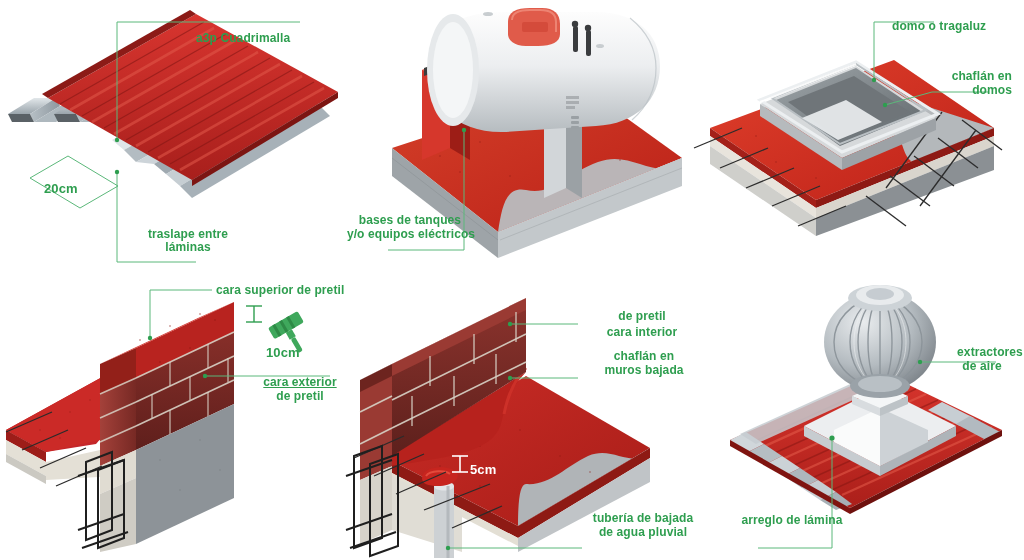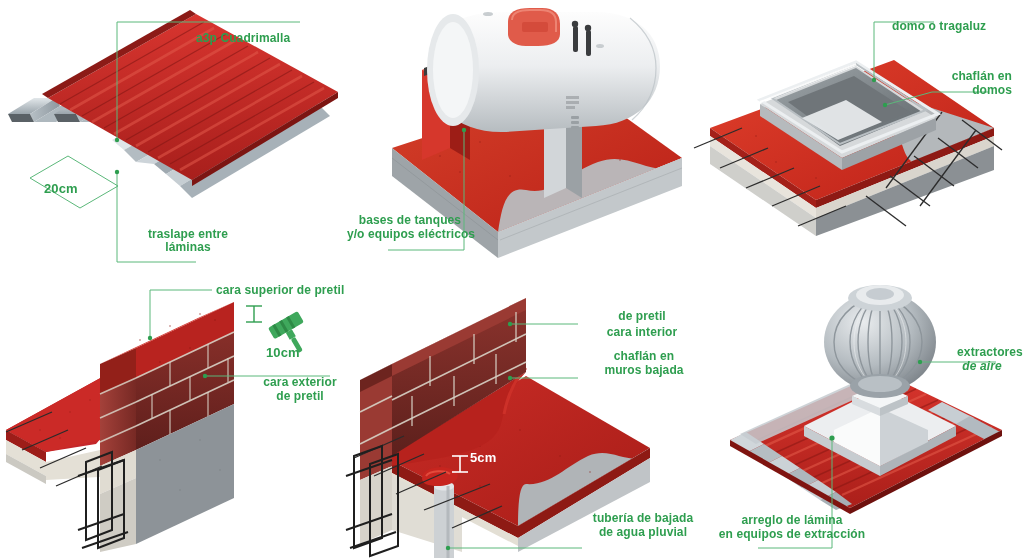--- a/index.html
+++ b/index.html
@@ -18,21 +18,21 @@
     color:#2e9e4f;
     font-weight:bold;
     font-size:12px;
     line-height:13.5px;
     letter-spacing:.1px;
     white-space:nowrap;
     user-select:none;
   }
   .lbl.c{ text-align:center; }
   .lbl.r{ text-align:right; }
-  .lbl.white{ color:#ffffff; }
+  .lbl.white{ color:#ffffff;margin-top:12px; }
   .lbl.dim{ font-size:13px; }
 </style>
 </head>
 <body>
 
 <div id="stage">
 
   <svg class="panel" width="340" height="280" viewBox="0 0 340 280">
     <defs>
       <linearGradient id="p1red" x1="0" y1="0" x2="0" y2="1">
@@ -471,21 +471,21 @@
       <rect x="21" y="0" width="3" height="13" fill="#2e8a46"></rect>
       <rect x="13" y="13" width="7" height="8" fill="#3fa85c"></rect>
       <rect x="14" y="21" width="5" height="16" rx="2" fill="#3fa85c"></rect>
     </g>
   </svg>
 
   <div class="lbl" style="left:216px; top:284px;text-align:right;">cara superior de pretil</div>
 
   <div class="lbl dim" style="left:266px; top:310px;margin-top:36px;">10cm</div>
 
-  <div class="lbl c" style="left:244px; top:376px; width:112px;">cara exterior</div>
+  <div class="lbl c" style="left:244px; top:376px; width:112px;text-decoration:underline;">cara exterior</div>
   <div class="lbl c" style="left:244px; top:390px; width:112px;">de pretil</div>
 
   <svg class="panel" style="left:330px; top:280px;" width="370" height="280" viewBox="0 0 370 280">
     <defs>
       <linearGradient id="p5brick" x1="0" y1="0" x2="0" y2="1">
         <stop offset="0" stop-color="#8b332d"></stop>
           <stop offset="1" stop-color="#5d201c"></stop>
       </linearGradient>
       <linearGradient id="p5red" x1="0" y1="0" x2="1" y2="1">
         <stop offset="0" stop-color="#c92c26"></stop>
@@ -714,18 +714,17 @@
     </g>
     <circle cx="236" cy="82" r="2.2" fill="#2e9e4f"></circle>
 
     <g stroke="#5bb87a" stroke-width="1" fill="none">
       <path d="M148,158 L148,268 L74,268"></path>
     </g>
     <circle cx="148" cy="158" r="2.6" fill="#2e9e4f"></circle>
   </svg>
 
   <div class="lbl c" style="left:944px; top:346px; width:76px;margin-left:8px;">extractores</div>
-  <div class="lbl c" style="left:944px; top:360px; width:76px;font-style:italic;">de aire</div>
+  <div class="lbl c" style="left:944px; top:360px; width:76px;">de aire</div>
 
   <div class="lbl c" style="left:712px; top:514px; width:160px;">arreglo de lámina</div>
-  <div class="lbl c" style="left:700px; top:528px; width:184px;">en equipos de extracción</div>
 
 </div>
 
 </body></html>

